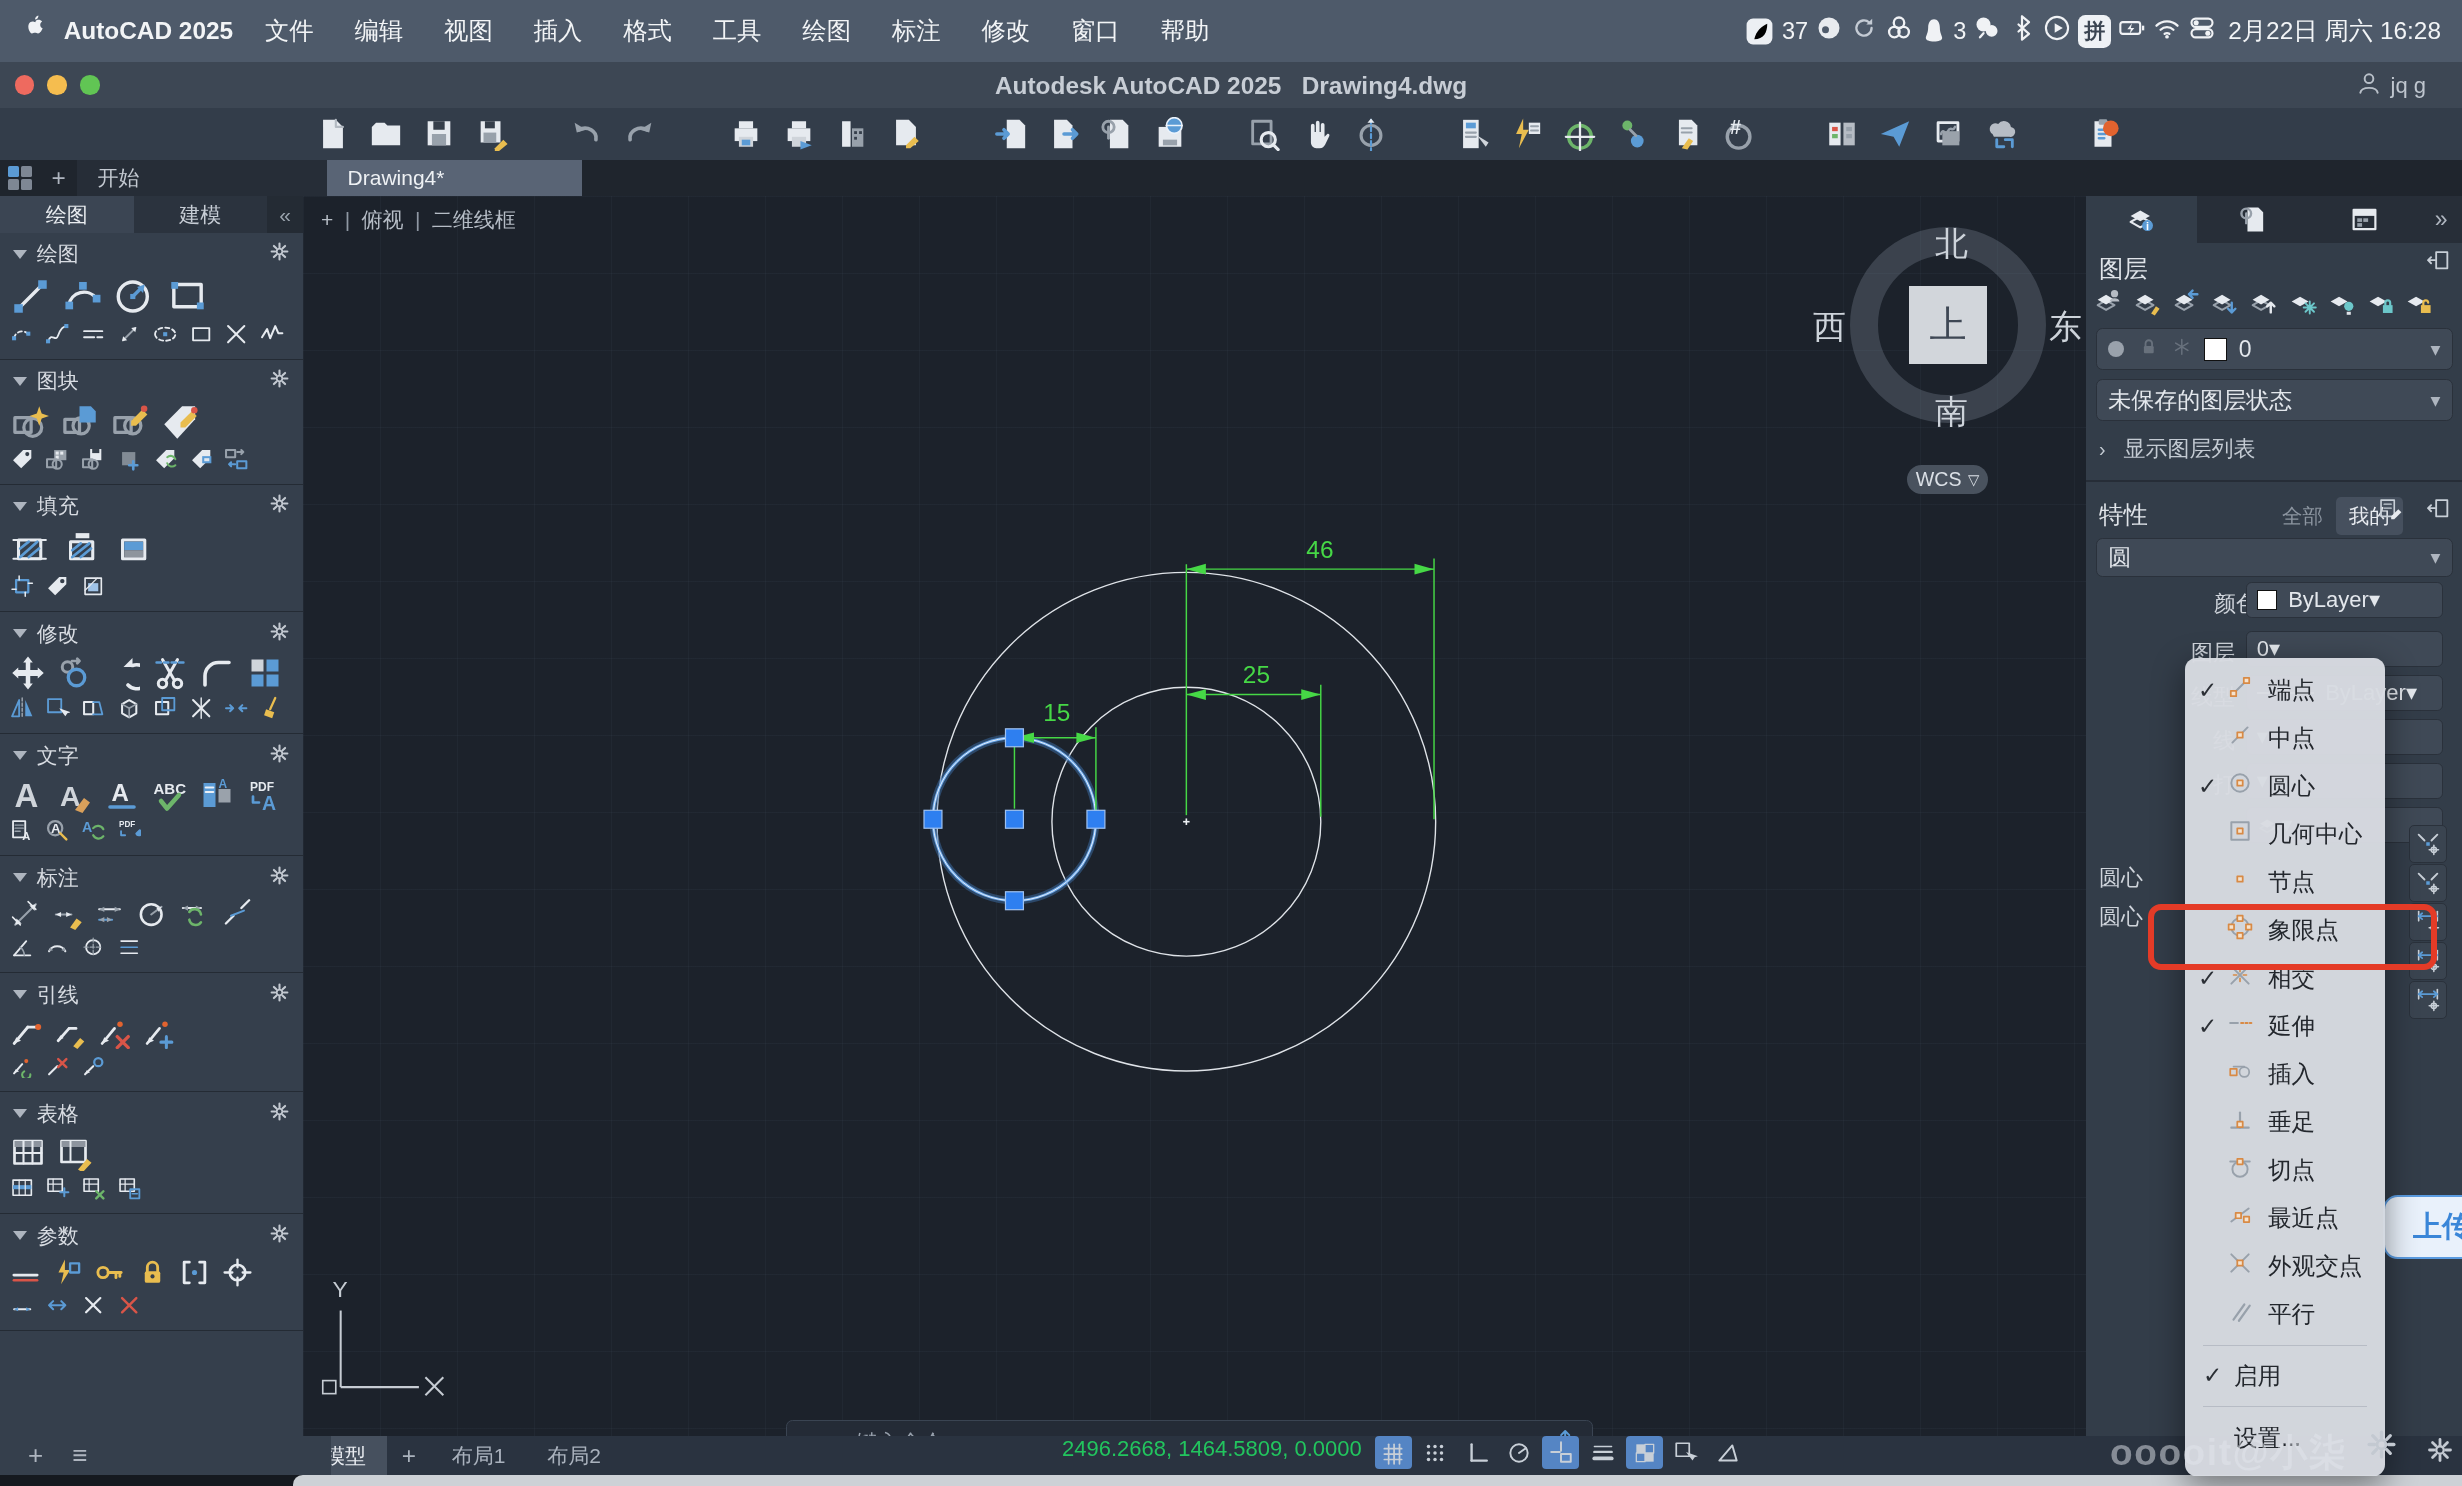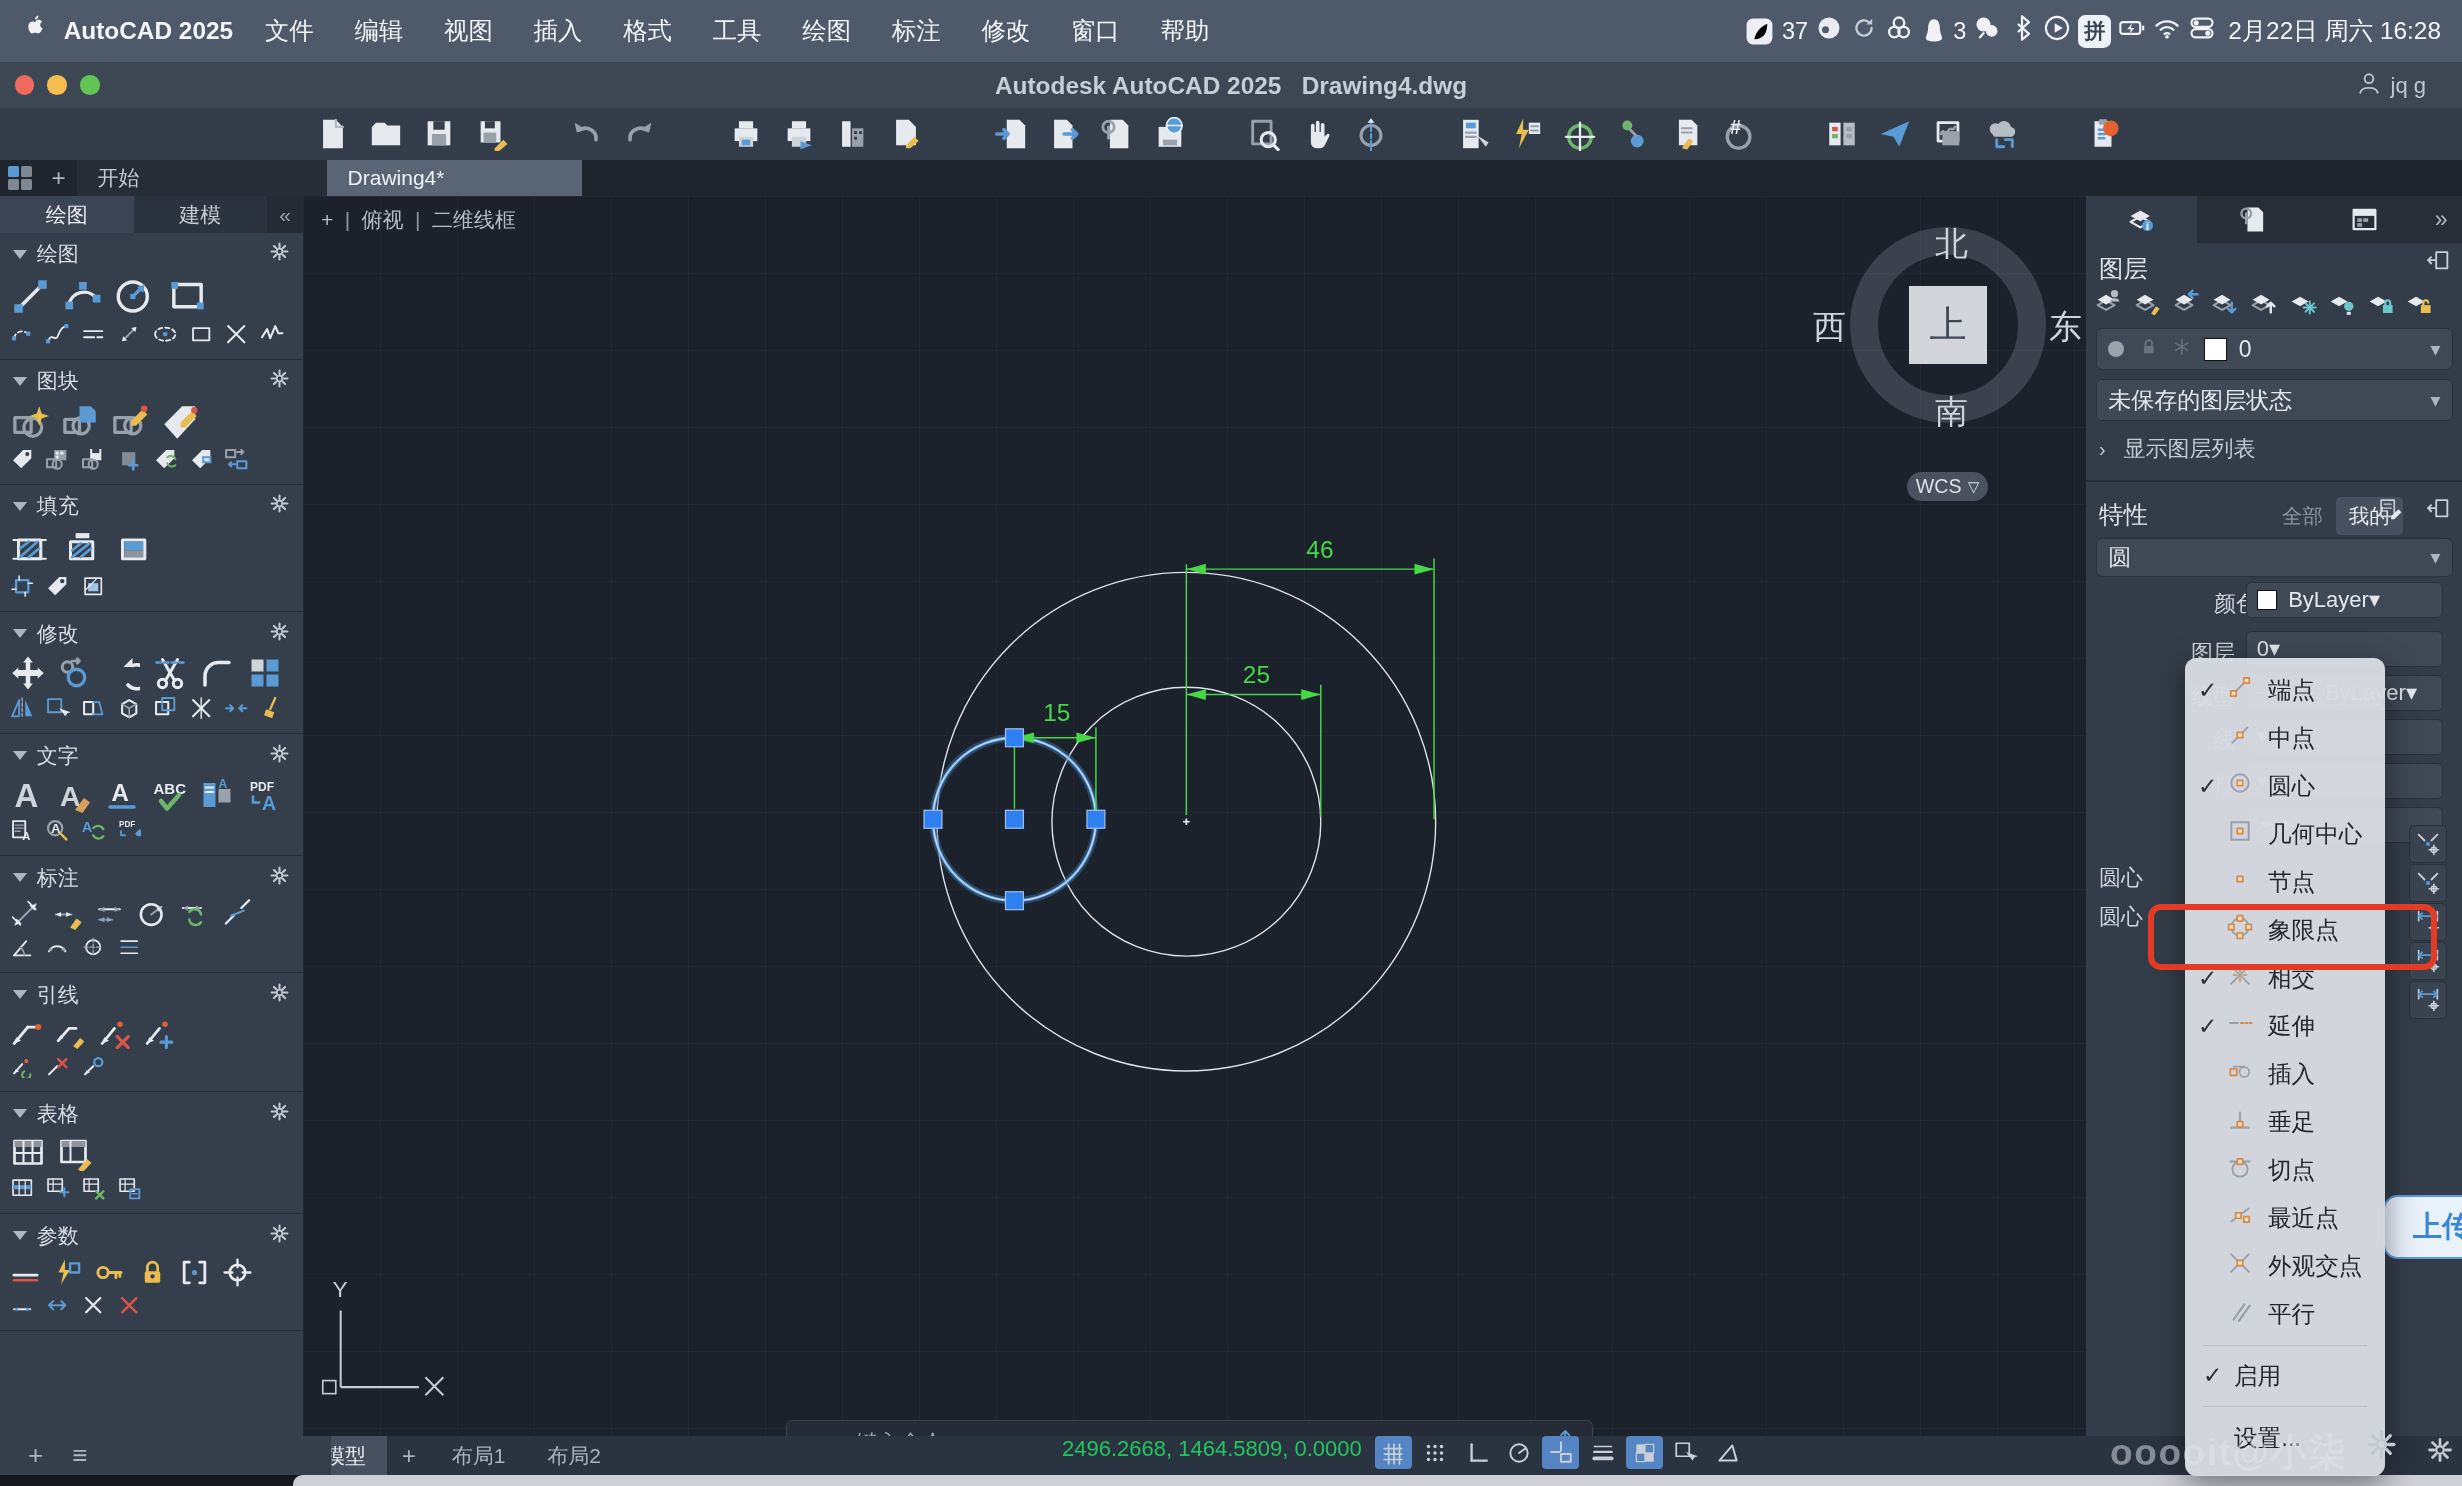--- a/index.html
+++ b/index.html
@@ -55,21 +55,21 @@
                            linear-gradient(90deg,rgba(130,150,170,0.055) 0.8px,transparent 0.8px);
           background-size:77px 77px;z-index:1}
   .vp-controls{position:absolute;left:18px;top:9.8px;color:#b6bdc6;font-size:21px;display:flex;gap:11.4px;align-items:center}
   .vp-sep{color:#8f98a3}
   
   .vcube{position:absolute;left:1547px;top:31px;width:196px;height:196px}
   .vc-ring{position:absolute;left:0;top:0;width:196px;height:196px;border-radius:50%;border:28px solid rgba(150,162,178,0.25);box-sizing:border-box}
   .vc-center{position:absolute;left:59px;top:59px;width:78px;height:78px;background:#d2d6db;color:#3e4document;
              display:flex;align-items:center;justify-content:center;font-size:37px;color:#3e4754}
   .vc-lbl{position:absolute;color:#cdd3da;font-size:33px}
-  .wcs{position:absolute;left:1604px;top:276px;width:81px;height:29px;background:#49525e;border-radius:14.7px;
+  .wcs{position:absolute;left:1604px;top:269px;width:81px;height:29px;background:#49525e;border-radius:14.7px;
        color:#dbe0e6;font-size:19.6px;display:flex;align-items:center;justify-content:center;gap:6.5px}
   
   .cmdbar{position:absolute;left:483px;top:1224px;width:807px;height:46px;background:rgba(36,44,55,0.96);
           border:0.8px solid #3a4452;border-radius:6.5px;display:flex;align-items:center;color:#97a0ac;font-size:22px;padding:0 14.7px;box-sizing:border-box}
   .cmd-prompt{font-family:"Liberation Mono","DejaVu Sans Mono",monospace;font-size:20.4px;margin-right:4.9px}
   .cmd-caret{font-size:14px;margin-right:18px}
   .cmd-right{margin-left:auto;display:flex;align-items:center;gap:16.3px}
   
   .rightpanel{left:2086px;top:196px;width:376px;height:1240px;background:#333d49;color:#d3d8df;z-index:2}
   .rp-tabs{display:flex;height:47px;background:#272e38;align-items:stretch}

